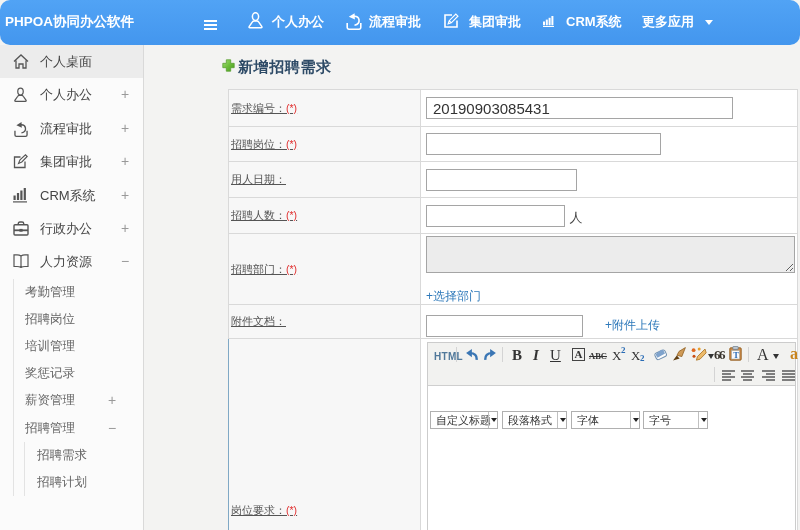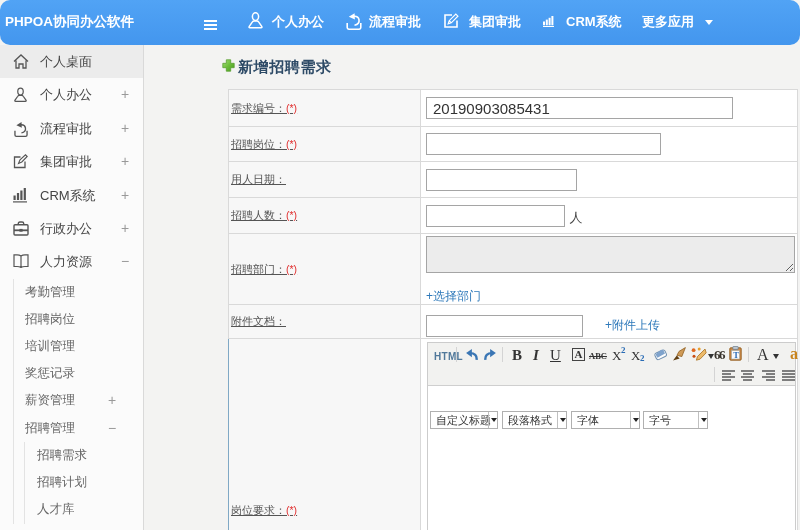--- a/index.html
+++ b/index.html
@@ -168,23 +168,20 @@
         <span class="txt">招聘管理</span>
         <span class="pm">−</span>
       </div>
     <div id="sub2">
       <div class="m3">
           <span class="txt">招聘需求</span>
         </div>
       <div class="m3">
           <span class="txt">招聘计划</span>
         </div>
-      <div class="m3">
-          <span class="txt">人才库</span>
-        </div>
     </div>
   </div>
 </div>
 
 <div id="content">
   <div id="title">
     <svg class="plus" width="13" height="13" viewBox="0 0 13 13">
       <defs>
           <linearGradient id="gp" x1="0" y1="0" x2="1" y2="1">
         <stop offset="0" stop-color="#a6df7d"></stop>

